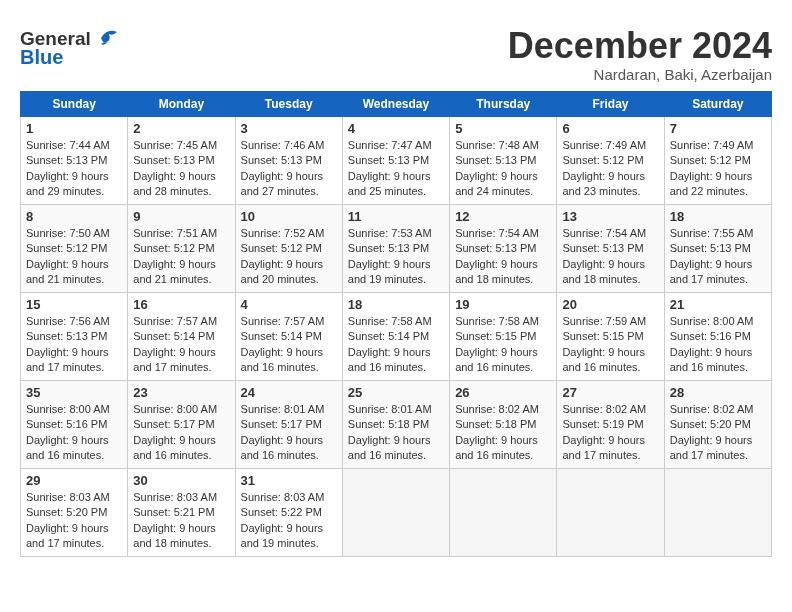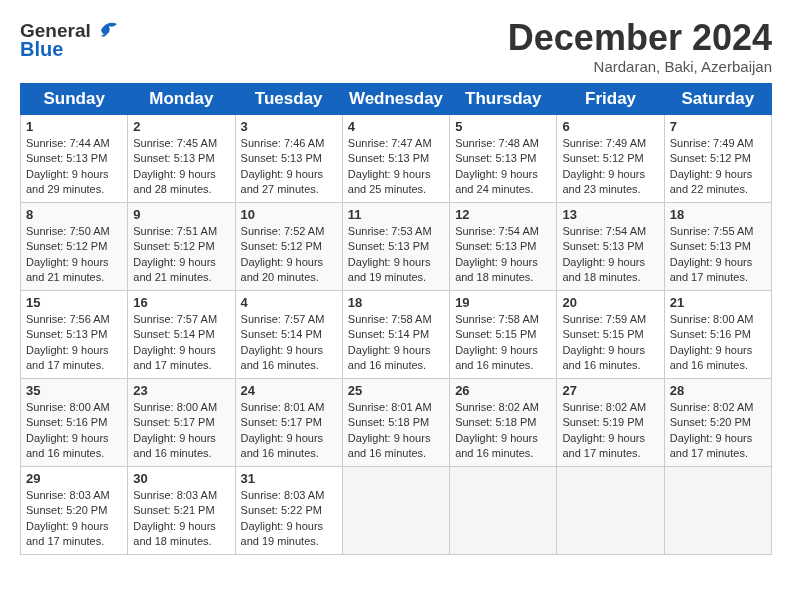--- a/index.html
+++ b/index.html
@@ -6,21 +6,21 @@
     body {
       font-family: Arial, sans-serif;
       background: #fff;
       width: 792px;
       height: 612px;
       overflow: hidden;
     }
     .page {
       width: 792px;
       height: 536px;
-      padding: 20px 20px 10px 20px;
+      padding: 28px 20px 10px 20px;
       display: flex;
       flex-direction: column;
     }
     .header {
       display: flex;
       justify-content: space-between;
       align-items: flex-start;
       margin-bottom: 8px;
     }
     .logo {
@@ -48,21 +48,21 @@
       border: 1px solid #ccc;
       border-collapse: collapse;
       width: 100%;
       table-layout: fixed;
     }
     .calendar th {
       background-color: #1565c0;
       color: white;
       text-align: center;
       padding: 5px 2px;
-      font-size: 17px;
+      font-size: 12px;
       font-weight: bold;
       border: 1px solid #1565c0;
     }
     .calendar td {
       border: 1px solid #ccc;
       vertical-align: top;
       padding: 4px 5px;
       font-size: 10px;
       color: #333;
       background: #fff;

